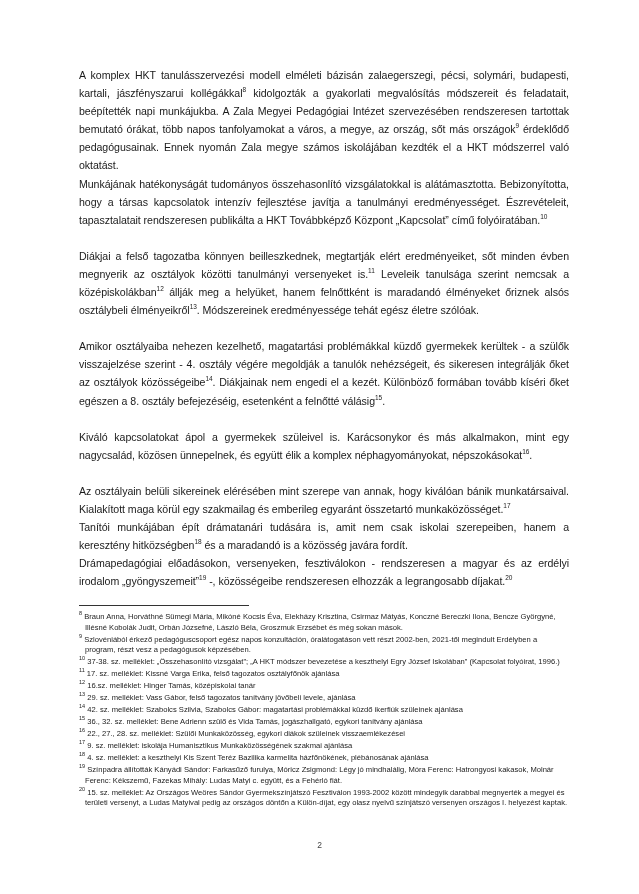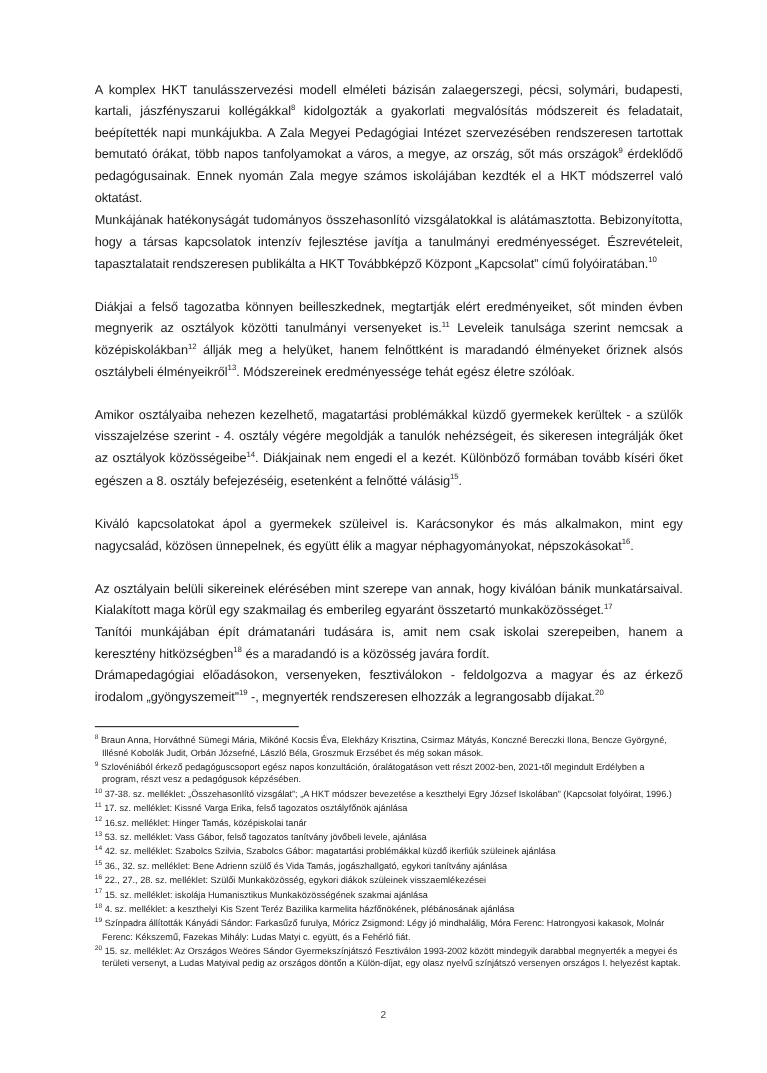--- a/index.html
+++ b/index.html
@@ -36,38 +36,38 @@
 <body>
 
 <div class="page">
   <p class="p"><span>A komplex HKT tanulásszervezési modell elméleti bázisán zalaegerszegi, pécsi, solymári, budapesti, kartali, jászfényszarui kollégákkal</span><sup>8</sup><span> kidolgozták a gyakorlati megvalósítás módszereit és feladatait, beépítették napi munkájukba. A Zala Megyei Pedagógiai Intézet szervezésében rendszeresen tartottak bemutató órákat, több napos tanfolyamokat a város, a megye, az ország, sőt más országok</span><sup>9</sup><span> érdeklődő pedagógusainak. Ennek nyomán Zala megye számos iskolájában kezdték el a HKT módszerrel való oktatást.</span></p>
   <p class="p"><span>Munkájának hatékonyságát tudományos összehasonlító vizsgálatokkal is alátámasztotta. Bebizonyította, hogy a társas kapcsolatok intenzív fejlesztése javítja a tanulmányi eredményességet. Észrevételeit, tapasztalatait rendszeresen publikálta a HKT Továbbképző Központ „Kapcsolat” című folyóiratában.</span><sup>10</sup></p>
   <div class="gap"></div>
   <p class="p"><span>Diákjai a felső tagozatba könnyen beilleszkednek, megtartják elért eredményeiket, sőt minden évben megnyerik az osztályok közötti tanulmányi versenyeket is.</span><sup>11</sup><span> Leveleik tanulsága szerint nemcsak a középiskolákban</span><sup>12</sup><span> állják meg a helyüket, hanem felnőttként is maradandó élményeket őriznek alsós osztálybeli élményeikről</span><sup>13</sup><span>. Módszereinek eredményessége tehát egész életre szólóak.</span></p>
   <div class="gap"></div>
   <p class="p"><span>Amikor osztályaiba nehezen kezelhető, magatartási problémákkal küzdő gyermekek kerültek - a szülők visszajelzése szerint - 4. osztály végére megoldják a tanulók nehézségeit, és sikeresen integrálják őket az osztályok közösségeibe</span><sup>14</sup><span>. Diákjainak nem engedi el a kezét. Különböző formában tovább kíséri őket egészen a 8. osztály befejezéséig, esetenként a felnőtté válásig</span><sup>15</sup><span>.</span></p>
   <div class="gap"></div>
-  <p class="p"><span>Kiváló kapcsolatokat ápol a gyermekek szüleivel is. Karácsonykor és más alkalmakon, mint egy nagycsalád, közösen ünnepelnek, és együtt élik a magyar néphagyományokat, népszokásokat</span><sup>16</sup><span>.</span></p>
+  <p class="p"><span>Kiváló kapcsolatokat ápol a gyermekek szüleivel is. Karácsonykor és más alkalmakon, mint egy nagycsalád, közösen ünnepelnek, és együtt élik a komplex néphagyományokat, népszokásokat</span><sup>16</sup><span>.</span></p>
   <div class="gap"></div>
   <p class="p"><span>Az osztályain belüli sikereinek elérésében mint szerepe van annak, hogy kiválóan bánik munkatársaival. Kialakított maga körül egy szakmailag és emberileg egyaránt összetartó munkaközösséget.</span><sup>17</sup></p>
   <p class="p"><span>Tanítói munkájában épít drámatanári tudására is, amit nem csak iskolai szerepeiben, hanem a keresztény hitközségben</span><sup>18</sup><span> és a maradandó is a közösség javára fordít.</span></p>
-  <p class="p"><span>Drámapedagógiai előadásokon, versenyeken, fesztiválokon - feldolgozva a magyar és az érkező irodalom „gyöngyszemeit”</span><sup>19</sup><span> -, megnyerték rendszeresen elhozzák a legrangosabb díjakat.</span><sup>20</sup></p>
+  <p class="p"><span>Drámapedagógiai előadásokon, versenyeken, fesztiválokon - rendszeresen a magyar és az erdélyi irodalom „gyöngyszemeit”</span><sup>19</sup><span> -, közösségeibe rendszeresen elhozzák a legrangosabb díjakat.</span><sup>20</sup></p>
 </div>
 
 <div class="fn-sep"></div>
 
 <div class="footnotes" id="footnotes">
     <p class="fn"><sup>8</sup><span> Braun Anna, Horváthné Sümegi Mária, Mikóné Kocsis Éva, Elekházy Krisztina, Csirmaz Mátyás, Konczné Bereczki Ilona, Bencze Györgyné, Illésné Kobolák Judit, Orbán Józsefné, László Béla, Groszmuk Erzsébet és még sokan mások.</span></p>
     <p class="fn"><sup>9</sup><span> Szlovéniából érkező pedagóguscsoport egész napos konzultáción, óralátogatáson vett részt 2002-ben, 2021-től megindult Erdélyben a program, részt vesz a pedagógusok képzésében.</span></p>
     <p class="fn"><sup>10</sup><span> 37-38. sz. melléklet: „Összehasonlító vizsgálat”; „A HKT módszer bevezetése a keszthelyi Egry József Iskolában” (Kapcsolat folyóirat, 1996.)</span></p>
     <p class="fn"><sup>11</sup><span> 17. sz. melléklet: Kissné Varga Erika, felső tagozatos osztályfőnök ajánlása</span></p>
     <p class="fn"><sup>12</sup><span> 16.sz. melléklet: Hinger Tamás, középiskolai tanár</span></p>
-    <p class="fn"><sup>13</sup><span> 53. sz. melléklet: Vass Gábor, felső tagozatos tanítvány jövőbeli levele, ajánlása</span></p>
+    <p class="fn"><sup>13</sup><span> 29. sz. melléklet: Vass Gábor, felső tagozatos tanítvány jövőbeli levele, ajánlása</span></p>
     <p class="fn"><sup>14</sup><span> 42. sz. melléklet: Szabolcs Szilvia, Szabolcs Gábor: magatartási problémákkal küzdő ikerfiúk szüleinek ajánlása</span></p>
     <p class="fn"><sup>15</sup><span> 36., 32. sz. melléklet: Bene Adrienn szülő és Vida Tamás, jogászhallgató, egykori tanítvány ajánlása</span></p>
     <p class="fn"><sup>16</sup><span> 22., 27., 28. sz. melléklet: Szülői Munkaközösség, egykori diákok szüleinek visszaemlékezései</span></p>
-    <p class="fn"><sup>17</sup><span> 15. sz. melléklet: iskolája Humanisztikus Munkaközösségének szakmai ajánlása</span></p>
+    <p class="fn"><sup>17</sup><span> 9. sz. melléklet: iskolája Humanisztikus Munkaközösségének szakmai ajánlása</span></p>
     <p class="fn"><sup>18</sup><span> 4. sz. melléklet: a keszthelyi Kis Szent Teréz Bazilika karmelita házfőnökének, plébánosának ajánlása</span></p>
     <p class="fn"><sup>19</sup><span> Színpadra állították Kányádi Sándor: Farkasűző furulya, Móricz Zsigmond: Légy jó mindhalálig, Móra Ferenc: Hatrongyosi kakasok, Molnár Ferenc: Kékszemű, Fazekas  Mihály: Ludas Matyi c. együtt, és a Fehérló fiát.</span></p>
     <p class="fn"><sup>20</sup><span> 15. sz. melléklet: Az Országos Weöres Sándor Gyermekszínjátszó Fesztiválon 1993-2002 között mindegyik darabbal megnyerték a megyei és területi versenyt, a Ludas Matyival pedig az országos döntőn a Külön-díjat, egy olasz nyelvű színjátszó versenyen országos I. helyezést kaptak.</span></p>
   </div>
 
 <div class="page-num">2</div>
 
 </body></html>

